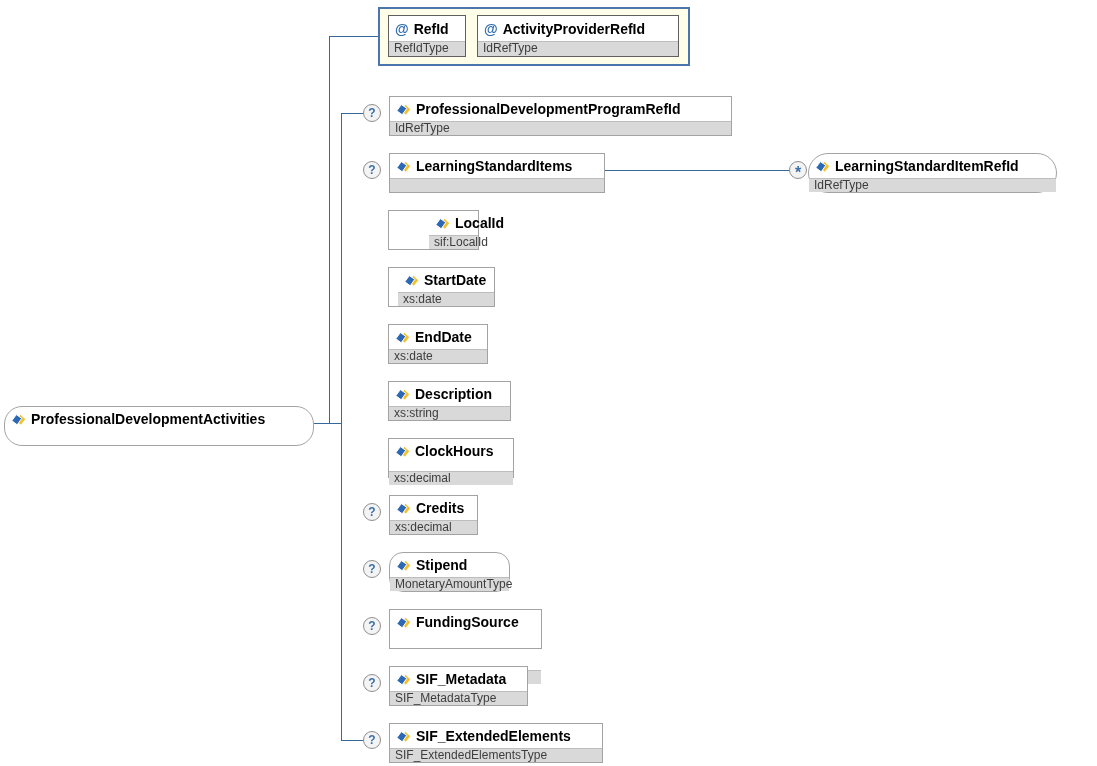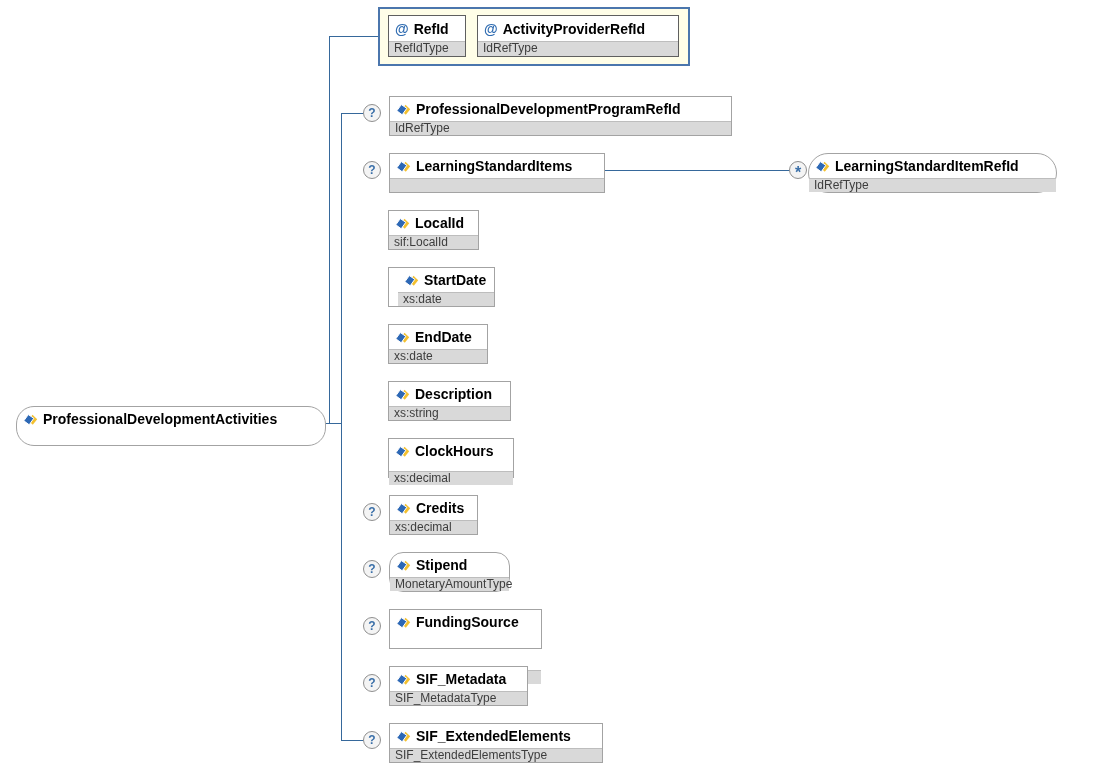--- a/index.html
+++ b/index.html
@@ -92,21 +92,21 @@
     </div>
     <div class="attr-node" style="left:97px;top:6px;width:202px;">
       <div class="node-title">
         <span class="at-sign">@</span>
         <span>ActivityProviderRefId</span>
       </div>
       <div class="node-type">IdRefType</div>
     </div>
   </div>
 
-  <div class="node" style="left:16px;top:406px;width:310px;border-radius:18px;">
+  <div class="node" style="left:4px;top:406px;width:310px;border-radius:18px;">
     <div class="node-title">
       <span class="el-icon">
         <svg viewBox="0 0 15 12" width="15" height="12">
           <path d="M9.5 0.8 L14.2 5.2 L9.8 10.8 L5.2 6.4 Z" fill="#f3c02f"></path>
           <path d="M5.3 0.6 L10.8 4.3 L6.2 10.8 L0.8 6.8 Z" fill="#2d68b5" stroke="#ffffff" stroke-width="1"></path>
         </svg>
       </span>
       <span>ProfessionalDevelopmentActivities</span>
     </div>
   </div>
@@ -135,21 +135,21 @@
     <div class="node-title">
       <span class="el-icon"><svg viewBox="0 0 15 12" width="15" height="12">
             <path d="M9.5 0.8 L14.2 5.2 L9.8 10.8 L5.2 6.4 Z" fill="#f3c02f"></path>
             <path d="M5.3 0.6 L10.8 4.3 L6.2 10.8 L0.8 6.8 Z" fill="#2d68b5" stroke="#ffffff" stroke-width="1"></path>
           </svg></span>
       <span>LearningStandardItems</span>
     </div>
     <div class="node-type"></div>
   </div>
 
-  <div class="node" style="left:388px;top:210px;width:91px;">
+  <div class="node" style="left:388px;top:210px;width:91px;padding-left:40px;">
     <div class="node-title">
       <span class="el-icon"><svg viewBox="0 0 15 12" width="15" height="12">
             <path d="M9.5 0.8 L14.2 5.2 L9.8 10.8 L5.2 6.4 Z" fill="#f3c02f"></path>
             <path d="M5.3 0.6 L10.8 4.3 L6.2 10.8 L0.8 6.8 Z" fill="#2d68b5" stroke="#ffffff" stroke-width="1"></path>
           </svg></span>
       <span>LocalId</span>
     </div>
     <div class="node-type">sif:LocalId</div>
   </div>
 

